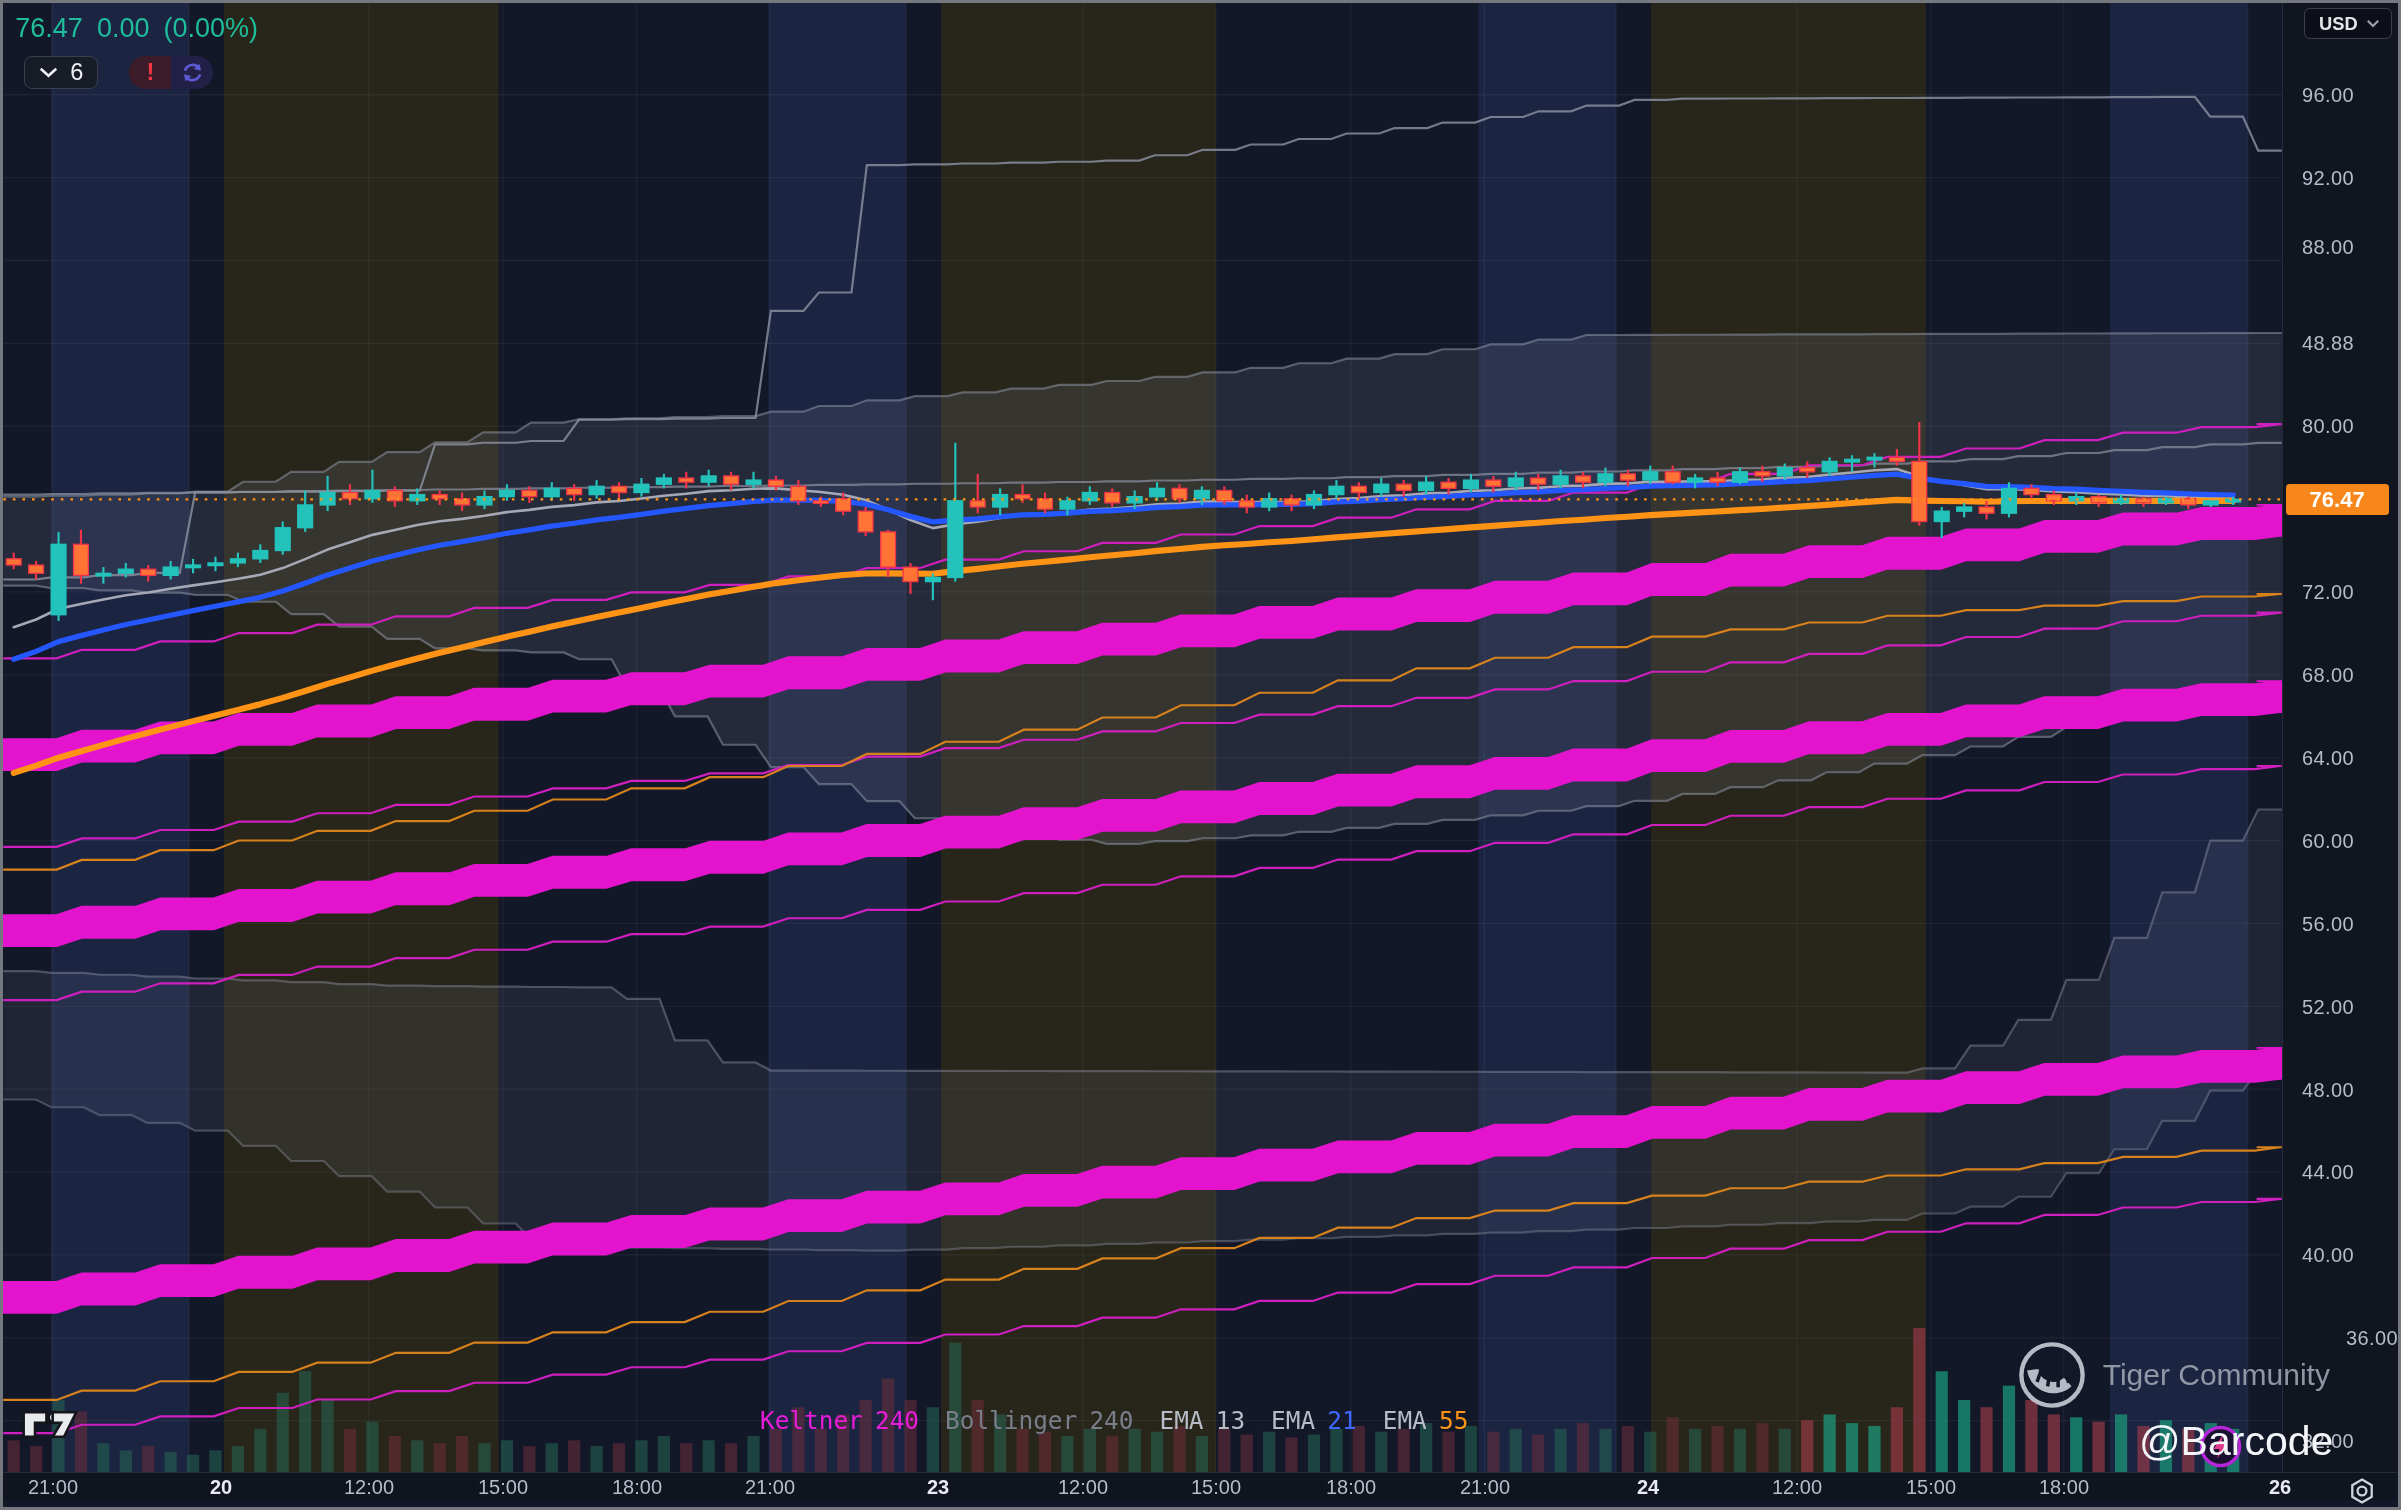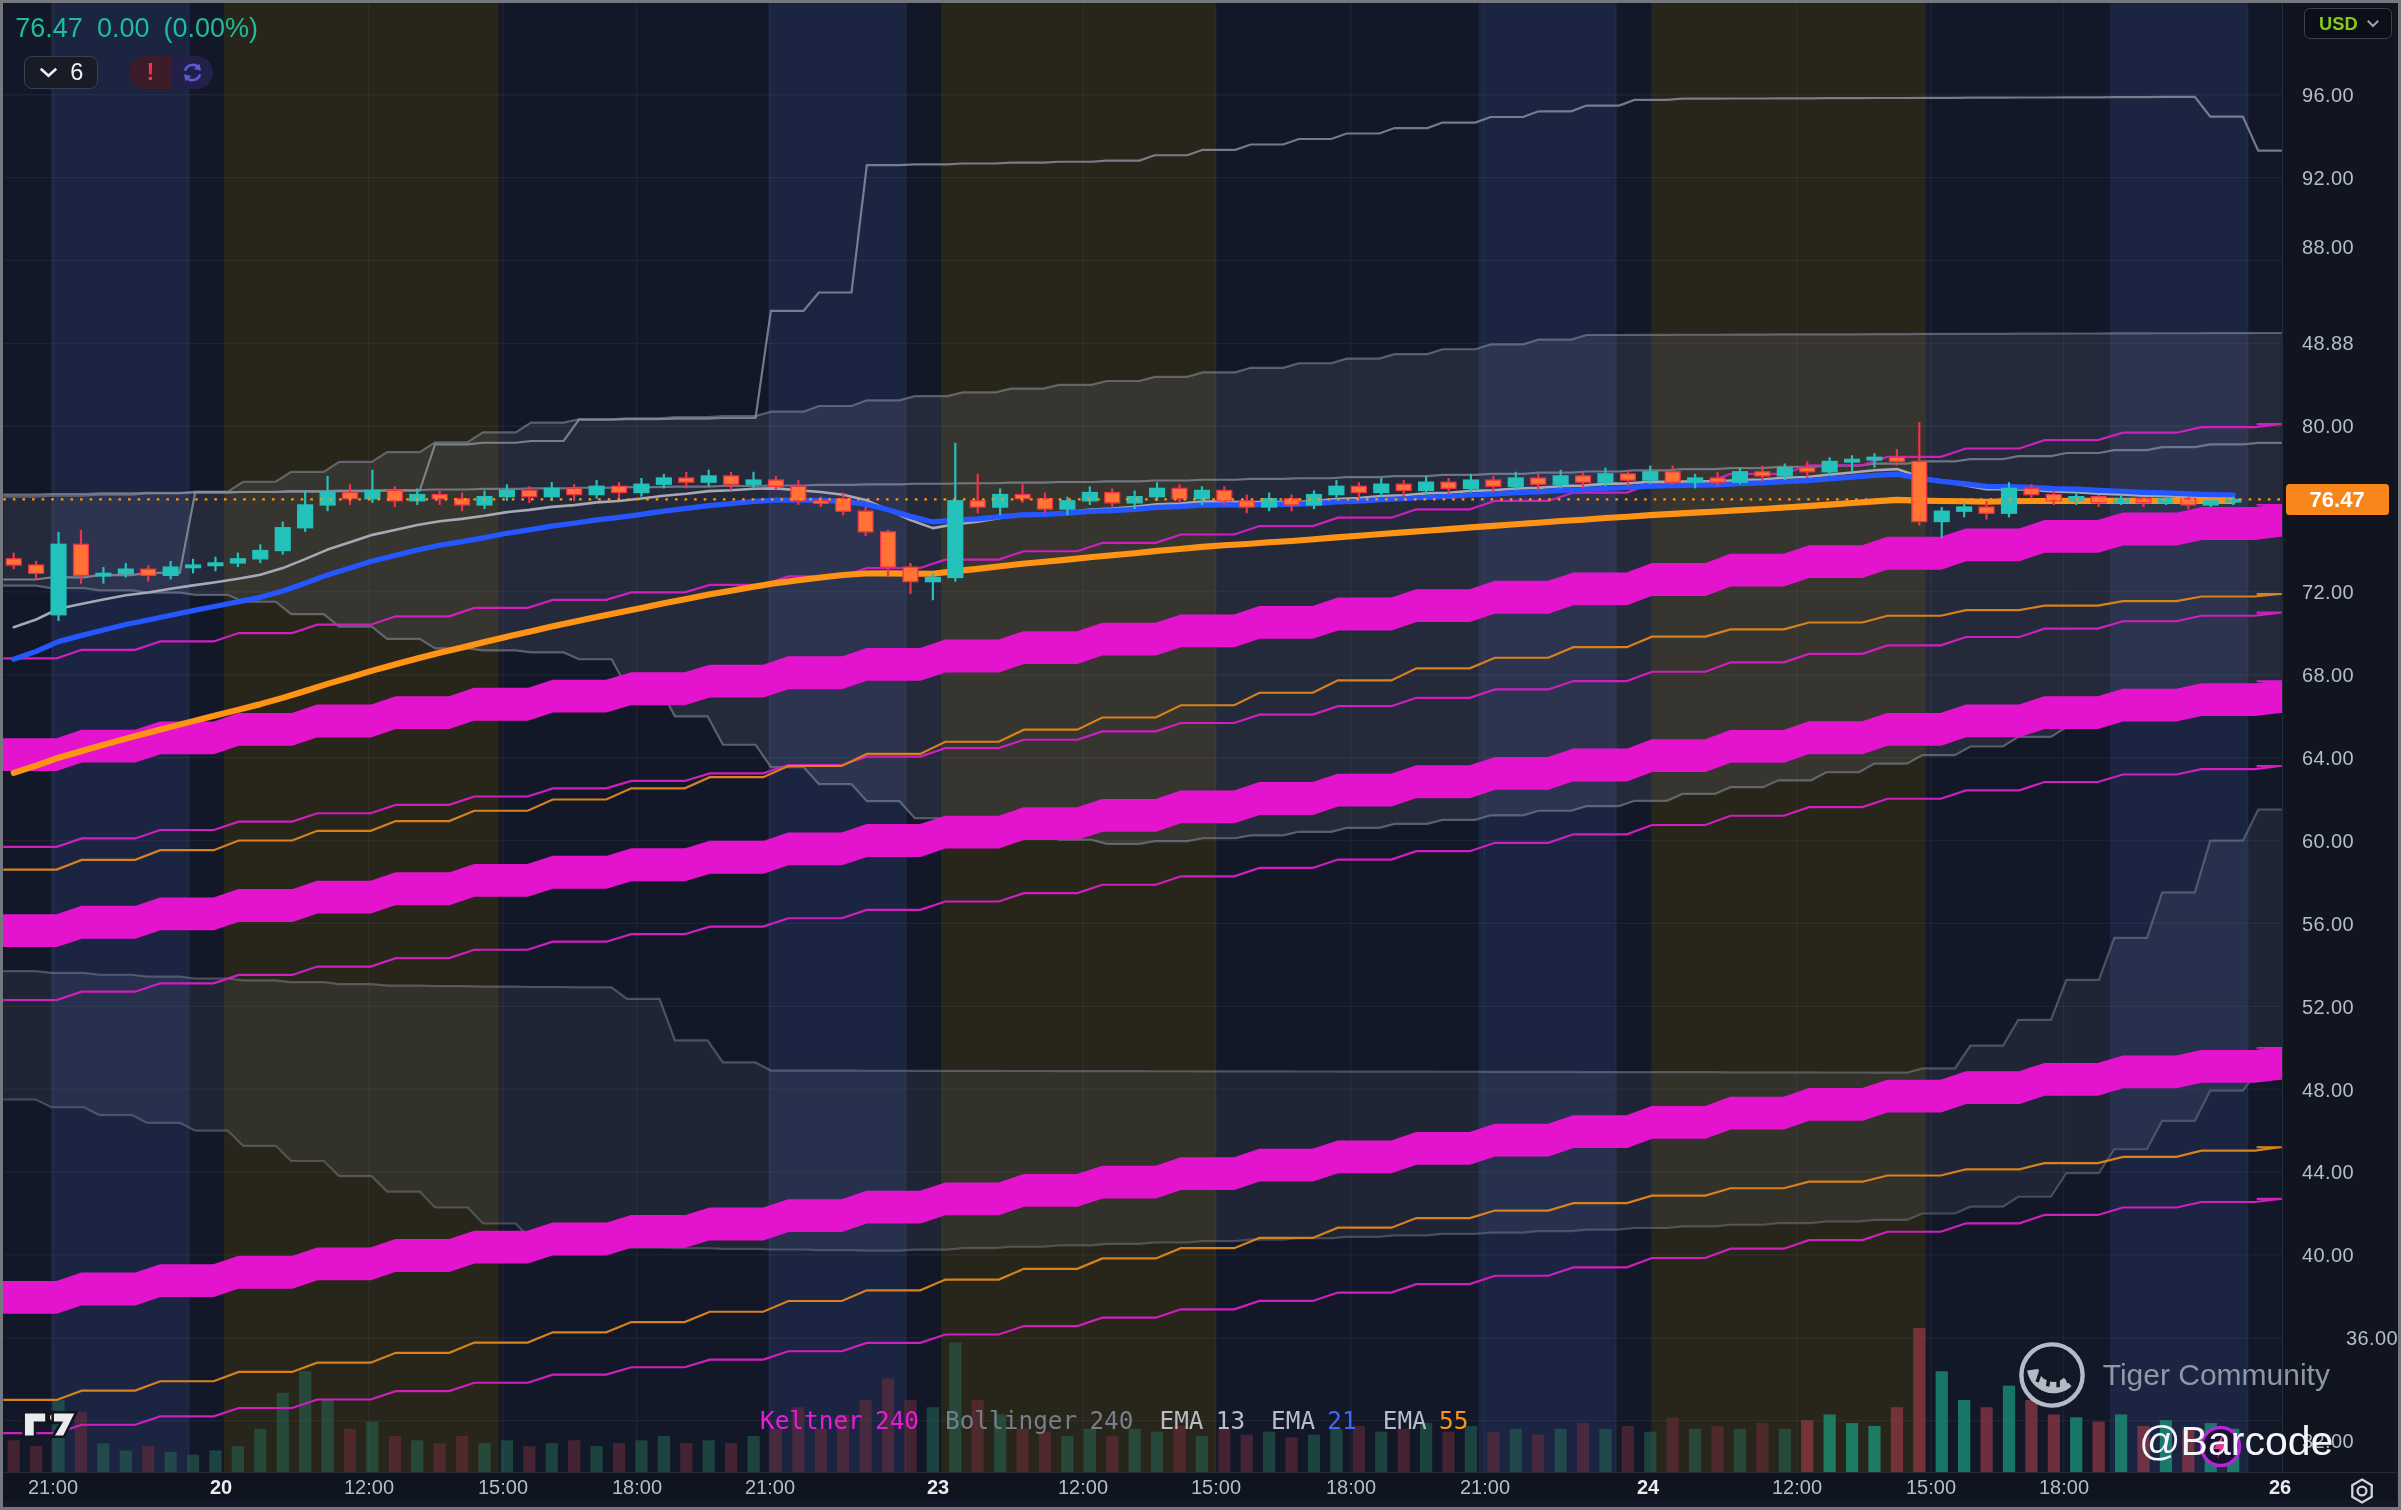--- a/index.html
+++ b/index.html
@@ -12,21 +12,21 @@
   
   #price-axis{position:absolute;left:2279px;top:0;width:119px;height:1469px;
               background:#10151f;border-left:0.9px solid #262c3a;}
   .pa-label{position:absolute;left:19px;transform:translateY(-50%);
             color:#b6bcc8;font-size:20px;letter-spacing:0.4px;}
   #current-price-label{position:absolute;left:2.6px;width:103px;height:31px;border-radius:3.5px;
             background:#f7861b;color:#fff;font-size:22px;font-weight:bold;
             display:flex;align-items:center;justify-content:center;}
   #usd-button{position:absolute;right:6.1px;top:5.2px;height:31px;padding:0 10.5px 0 14px;
             background:#0c0f18;border:0.9px solid #3c4150;border-radius:6.1px;
-            display:flex;align-items:center;gap:8.7px;color:#84cc16;
+            display:flex;align-items:center;gap:8.7px;color:#e5e5e5;
             font-size:18.3px;font-weight:bold;cursor:pointer;}
   
   #time-axis{position:absolute;left:0;top:1469px;width:2394px;height:28px;
              background:#0f141f;border-top:0.9px solid #262c3a;}
   .ta-label{position:absolute;top:50%;transform:translate(-50%,-50%);
             color:#b6bcc8;font-size:20px;}
   .ta-label.bold{color:#e9ebf2;font-weight:bold;margin-left:32px;}
   
   #header{position:absolute;left:21px;top:3.5px;z-index:30;}
   .hrow1{display:flex;align-items:center;gap:12.2px;height:38px;}

